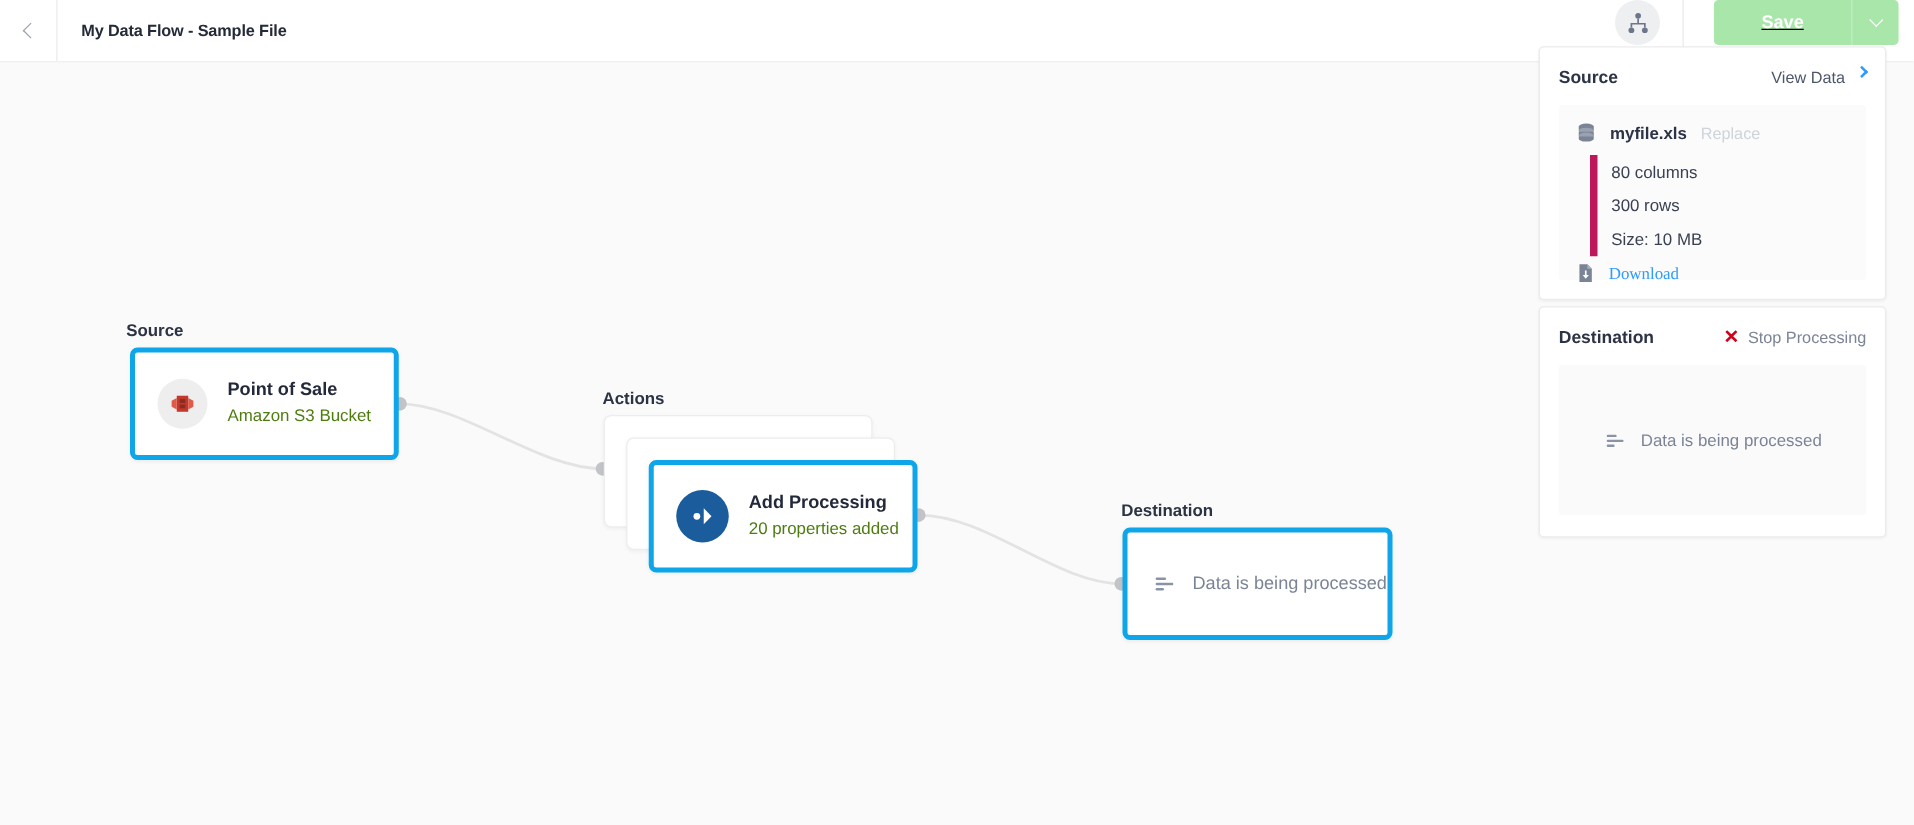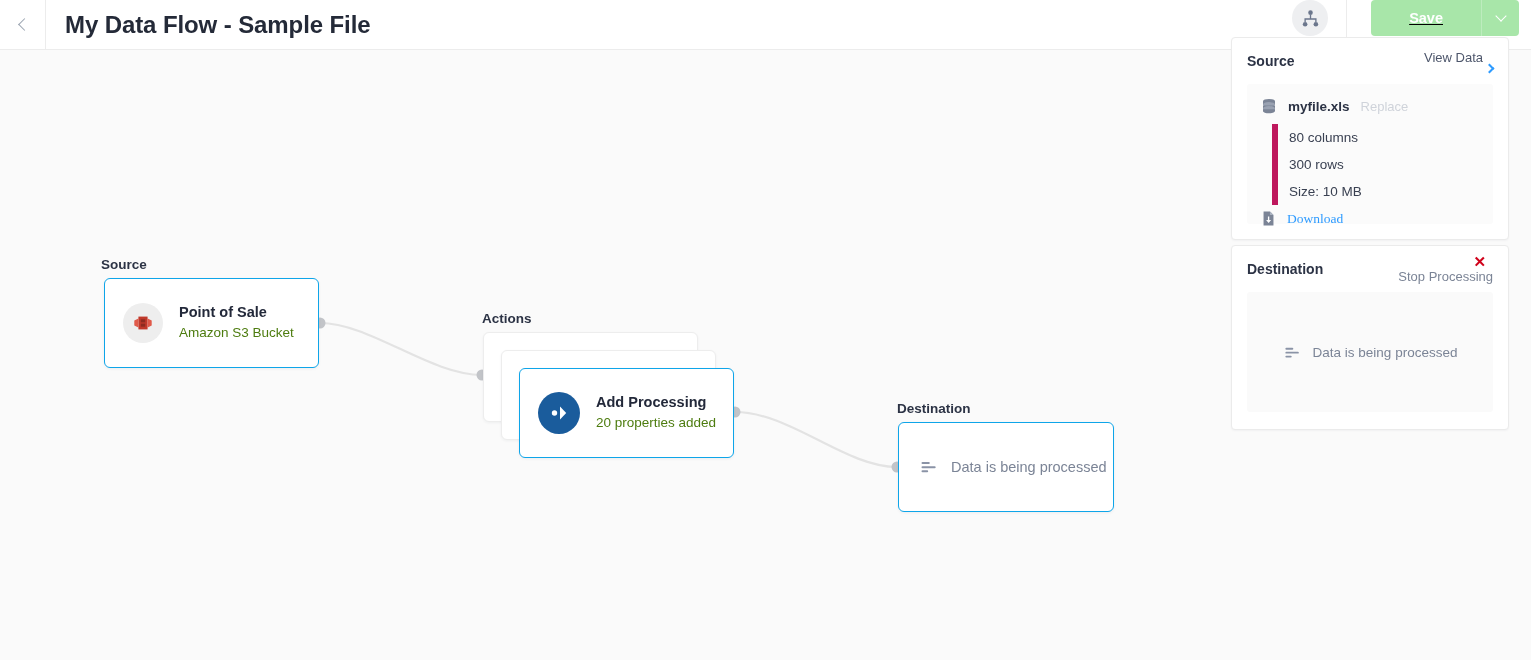--- a/index.html
+++ b/index.html
@@ -33,21 +33,21 @@
   }
   .back-chevron {
     width: 9px; height: 9px;
     border-left: 1.6px solid #9aa3b0;
     border-bottom: 1.6px solid #9aa3b0;
     transform: rotate(45deg);
     margin-left: 3px;
   }
   .page-title {
     margin-left: 19px;
-    font-size: 24px;
+    font-size: 13px;
     font-weight: bold;
     color: #242a38;
     letter-spacing: -0.1px;
     text-align: center;
   }
   .topbar-right {
     position: absolute;
     right: 0; top: 0;
     height: 49px;
     display: flex;
@@ -119,21 +119,21 @@
   .section-label {
     position: absolute;
     font-size: 13.5px;
     font-weight: bold;
     color: #2c3345;
   }
 
   .node-card {
     position: absolute;
     background: #ffffff;
-    border: 1px solid #0ea5e9;
+    border: 4px solid #0ea5e9;
     border-radius: 6px;
     box-shadow: 0 1px 3px rgba(20,30,60,0.06);
   }
   .node-inner {
     display: flex;
     align-items: center;
     height: 100%;
     padding-left: 18px;
   }
   .node-icon-circle {
@@ -207,23 +207,22 @@
     justify-content: space-between;
     padding: 0 15px;
   }
   .panel-title {
     font-size: 14px;
     font-weight: bold;
     color: #2c3345;
   }
   .panel-action {
     display: flex;
-    align-items: flex-end;
-    cursor: pointer;
-    flex-direction: column;
+    align-items: flex-start;
+    cursor: pointer;
   }
   .view-data-label {
     font-size: 13px;
     color: #4d566b;
     margin-right: 10px;
   }
   .chev-right {
     width: 7px; height: 7px;
     border-right: 2px solid #2e9bff;
     border-top: 2px solid #2e9bff;

